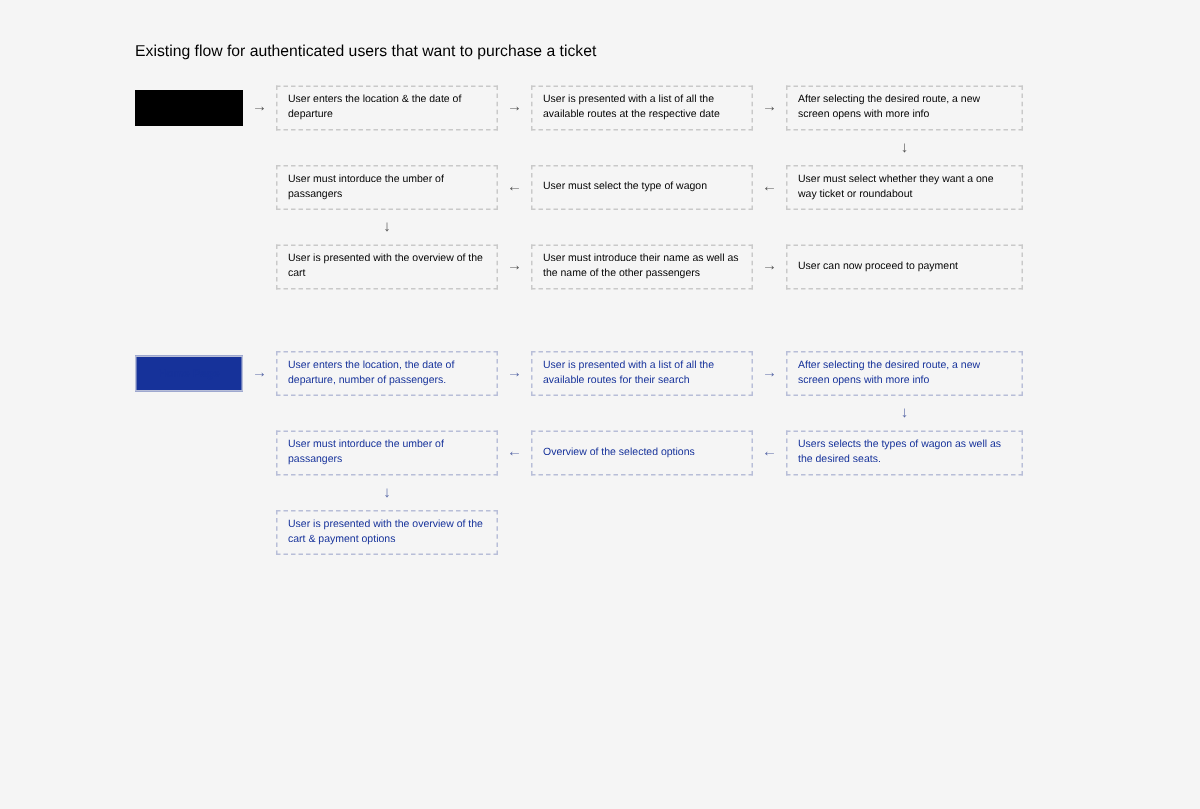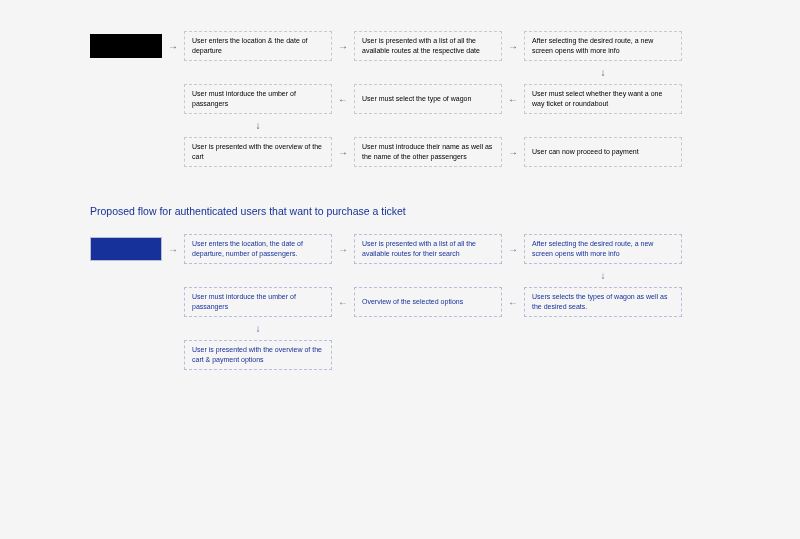--- a/index.html
+++ b/index.html
@@ -69,20 +69,21 @@
     font-size: 10px;
     color: #555;
   }
   .proposed .down-holder { color: #5a6aa8; }
   .spacer22 { width: 22px; }
 </style>
 </head>
 <body>
 
 <div class="section existing">
+  <div class="title existing">Existing flow for authenticated users that want to purchase a ticket</div>
 
   <div class="row">
     <div class="box solid black w-home">
         <span>Home Page</span>
       </div>
     <div class="arrow">→</div>
     <div class="box w-small">
         <span>User enters the location &amp; the date of departure</span>
       </div>
     <div class="arrow">→</div>
@@ -134,21 +135,20 @@
         <span>User must introduce their name as well as the name of the other passengers</span>
       </div>
     <div class="arrow">→</div>
     <div class="box w-big">
         <span>User can now proceed to payment</span>
       </div>
   </div>
 </div>
 
 <div class="section proposed">
-  <div class="title proposed">Proposed flow for authenticated users that want to purchase a ticket</div>
 
   <div class="row">
     <div class="box solid blue w-home">
         <span>Home Page</span>
       </div>
     <div class="arrow">→</div>
     <div class="box w-small">
         <span>User enters the location, the date of departure, number of passengers.</span>
       </div>
     <div class="arrow">→</div>

